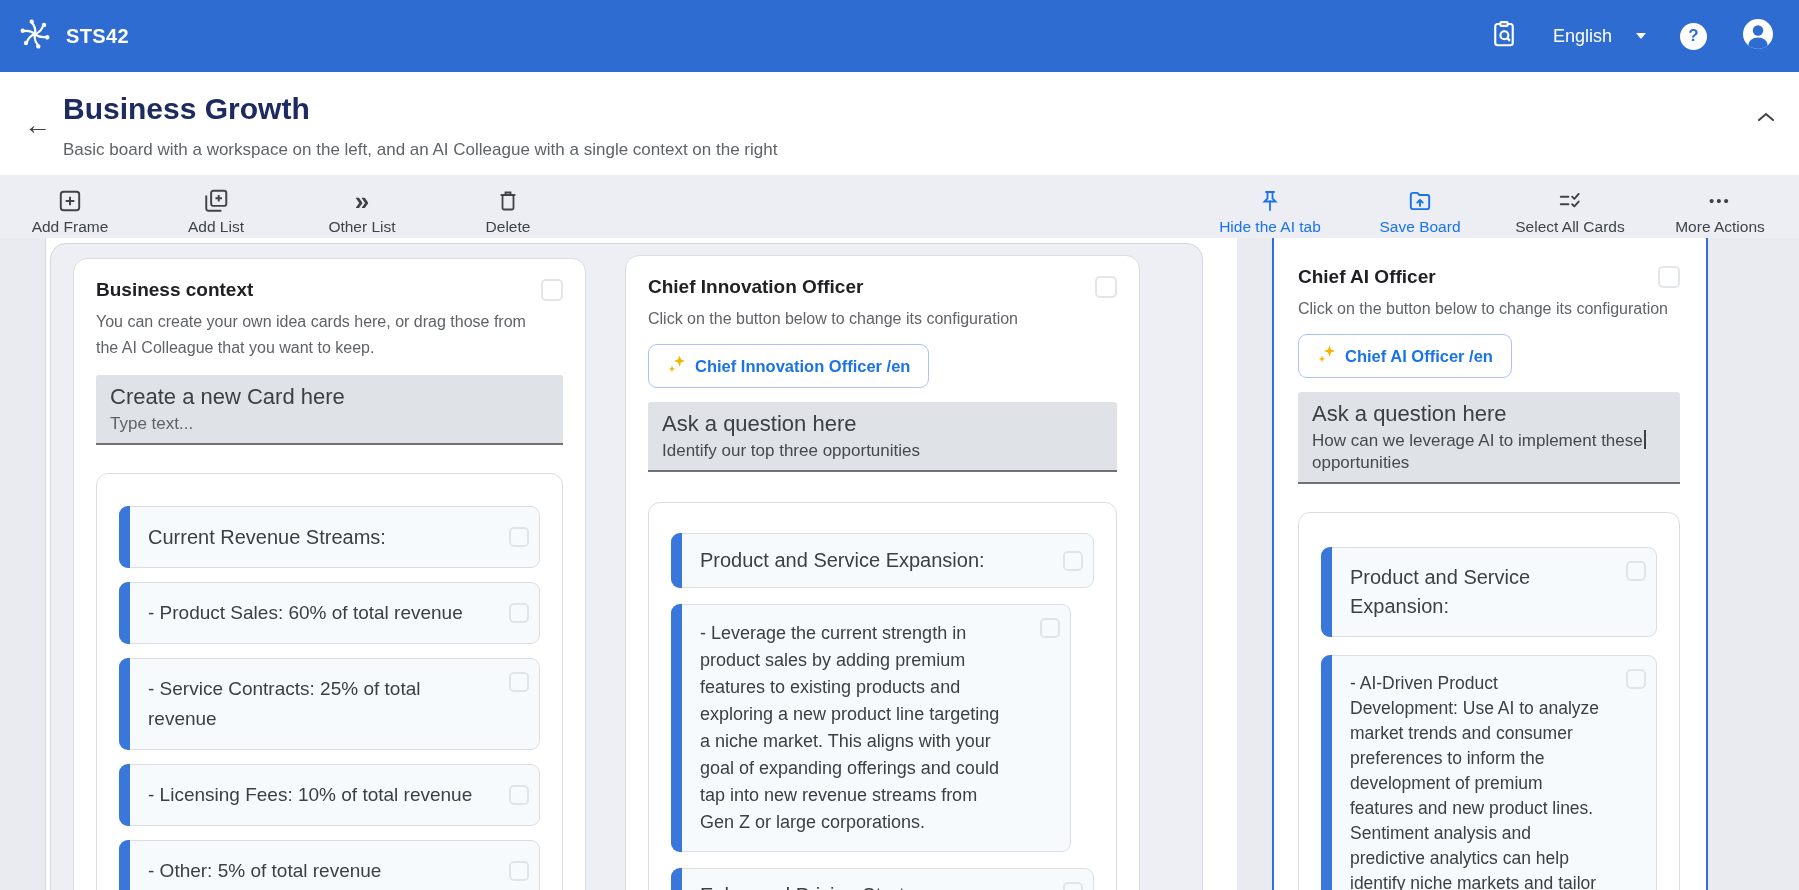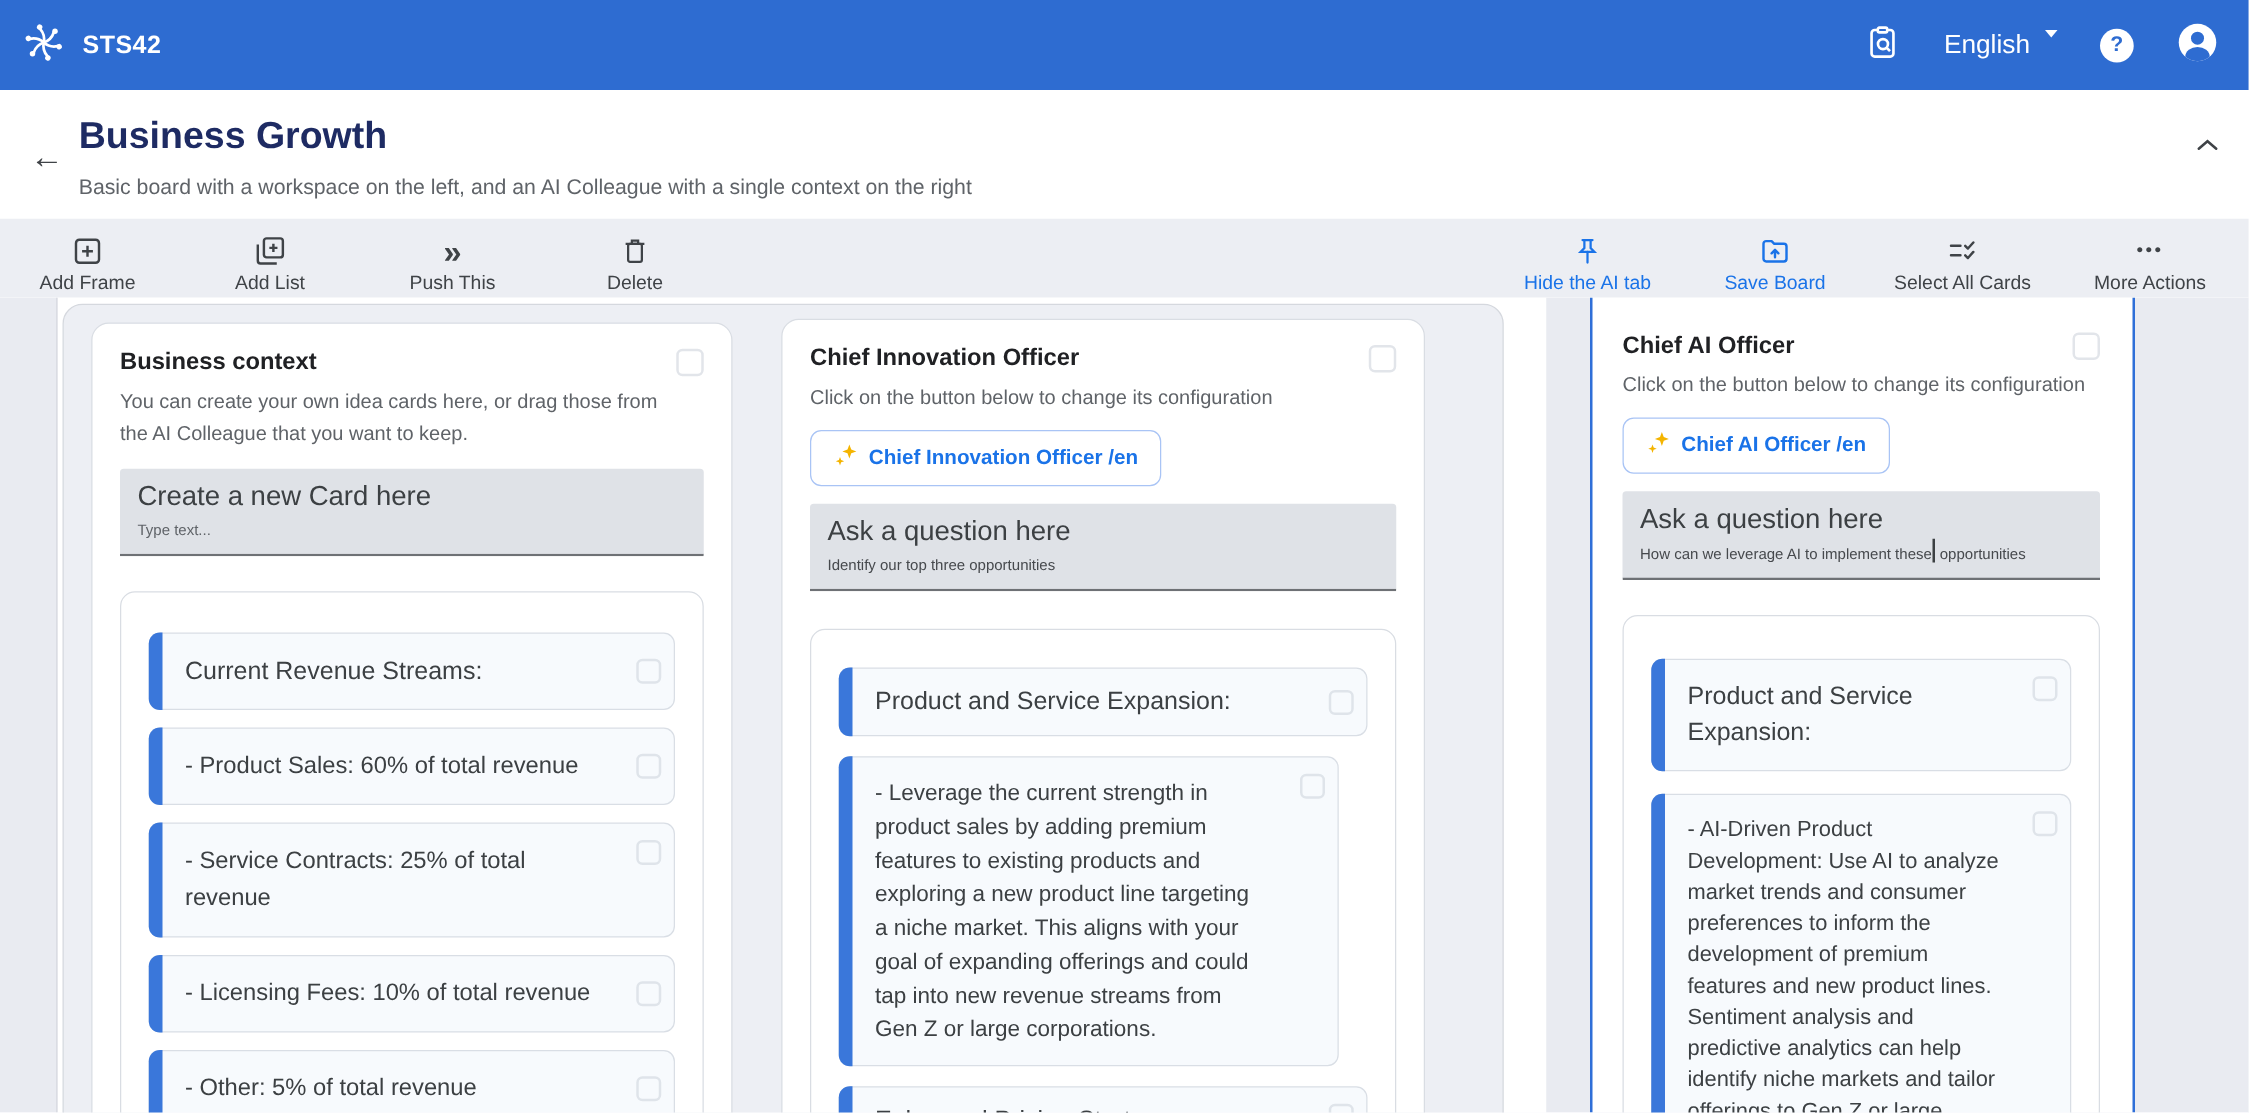--- a/index.html
+++ b/index.html
@@ -5,21 +5,21 @@
   * { margin:0; padding:0; box-sizing:border-box; }
   html,body { width:1799px; height:890px; overflow:hidden; background:#fff;
               font-family:"Liberation Sans", sans-serif; color:#202124; }
 
   
   .topbar { height:72px; background:#2e6cd1; display:flex; align-items:center; padding:0 24px 0 16px; }
   .brand { display:flex; align-items:center; gap:12px; color:#fff; }
   .brand-name { font-size:20px; font-weight:bold; letter-spacing:.4px; }
   .topbar .spacer { flex:1; }
   .tb-right { display:flex; align-items:center; gap:34px; color:#fff; }
-  .lang { display:flex; align-items:flex-start; gap:12px; font-size:21px; cursor:default; }
+  .lang { display:flex; align-items:center; gap:24px; font-size:18px; cursor:default; }
   .caret-down { width:0; height:0; border-left:5px solid transparent; border-right:5px solid transparent; border-top:6px solid #fff; }
   .help-circle { width:27px; height:27px; border-radius:50%; background:#fff; color:#2e6cd1;
                  font-size:17px; font-weight:bold; display:flex; align-items:center; justify-content:center; }
 
   
   .header { height:103px; position:relative; background:#fff; }
   .back { position:absolute; left:24px; top:40px; font-size:27px; color:#3f4347; line-height:1; cursor:pointer; }
   .page-title { position:absolute; left:63px; top:20px; font-size:30px; font-weight:600; color:#1e2b63; }
   .page-sub { position:absolute; left:63px; top:68px; font-size:17px; color:#5f6368; }
   .collapse { position:absolute; right:24px; top:36px; cursor:pointer; }
@@ -51,21 +51,21 @@
 
   .panel-head { display:flex; justify-content:space-between; align-items:flex-start; }
   .panel-title { font-size:19px; font-weight:bold; color:#202124; }
   .cb { width:22px; height:22px; border:2px solid #e2e5ea; border-radius:5px; background:transparent; flex:0 0 auto; }
   .panel-desc { font-size:16px; color:#5f6368; line-height:26px; margin-top:8px; }
   .panel-col1 .panel-desc { max-width:432px; }
 
   .gray-box { background:#dfe2e7; border-bottom:2px solid #6e7175; border-radius:3px 3px 0 0;
               padding:9px 14px 8px; margin-top:14px; cursor:text; }
   .box-title { font-size:22px; color:#3c4043; }
-  .box-sub { font-size:12px; color:#5f6368; margin-top:3px; line-height:22px; }
+  .box-sub { font-size:17px; color:#5f6368; margin-top:3px; line-height:22px; }
   .box-sub.value { color:#46494d; }
   .q-wrap { max-width:348px; }
   .cursor { display:inline-block; width:2px; height:19px; background:#3c4043; vertical-align:-3px; margin-left:1px; }
 
   .config-btn { display:inline-flex; align-items:center; gap:8px; margin-top:12px;
                 border:1.5px solid #a9c4f5; border-radius:9px; background:#fff; padding:9px 18px;
                 color:#1a73e8; font-size:16.5px; font-weight:bold; cursor:pointer; font-family:inherit; }
 
   .cards-box { margin-top:28px; border:1px solid #d9dde3; border-radius:12px;
                padding:32px 22px 24px; display:flex; flex-direction:column; gap:14px; min-height:560px; }
@@ -181,21 +181,21 @@
         <svg viewBox="0 0 24 24" width="26" height="26" fill="none" stroke="currentColor" stroke-width="1.8">
           <rect x="7.5" y="2.5" width="14" height="14" rx="2"></rect>
           <path d="M3 7v12a2 2 0 0 0 2 2h12"></path>
           <path d="M14.5 6.5v6M11.5 9.5h6"></path>
         </svg>
       </span>
       <span class="tlabel">Add List</span>
     </div>
     <div class="tb-item">
       <span class="ticon glyph-icon">»</span>
-      <span class="tlabel">Push This</span>
+      <span class="tlabel">Other List</span>
     </div>
     <div class="tb-item">
       <span class="ticon">
         <svg viewBox="0 0 24 24" width="24" height="24" fill="none" stroke="currentColor" stroke-width="1.8">
           <path d="M4.5 6h15"></path>
             <path d="M9.5 6V3.5h5V6"></path>
             <rect x="6.5" y="6" width="11" height="14.5" rx="1.5"></rect>
         </svg>
       </span>
       <span class="tlabel">Delete</span>

